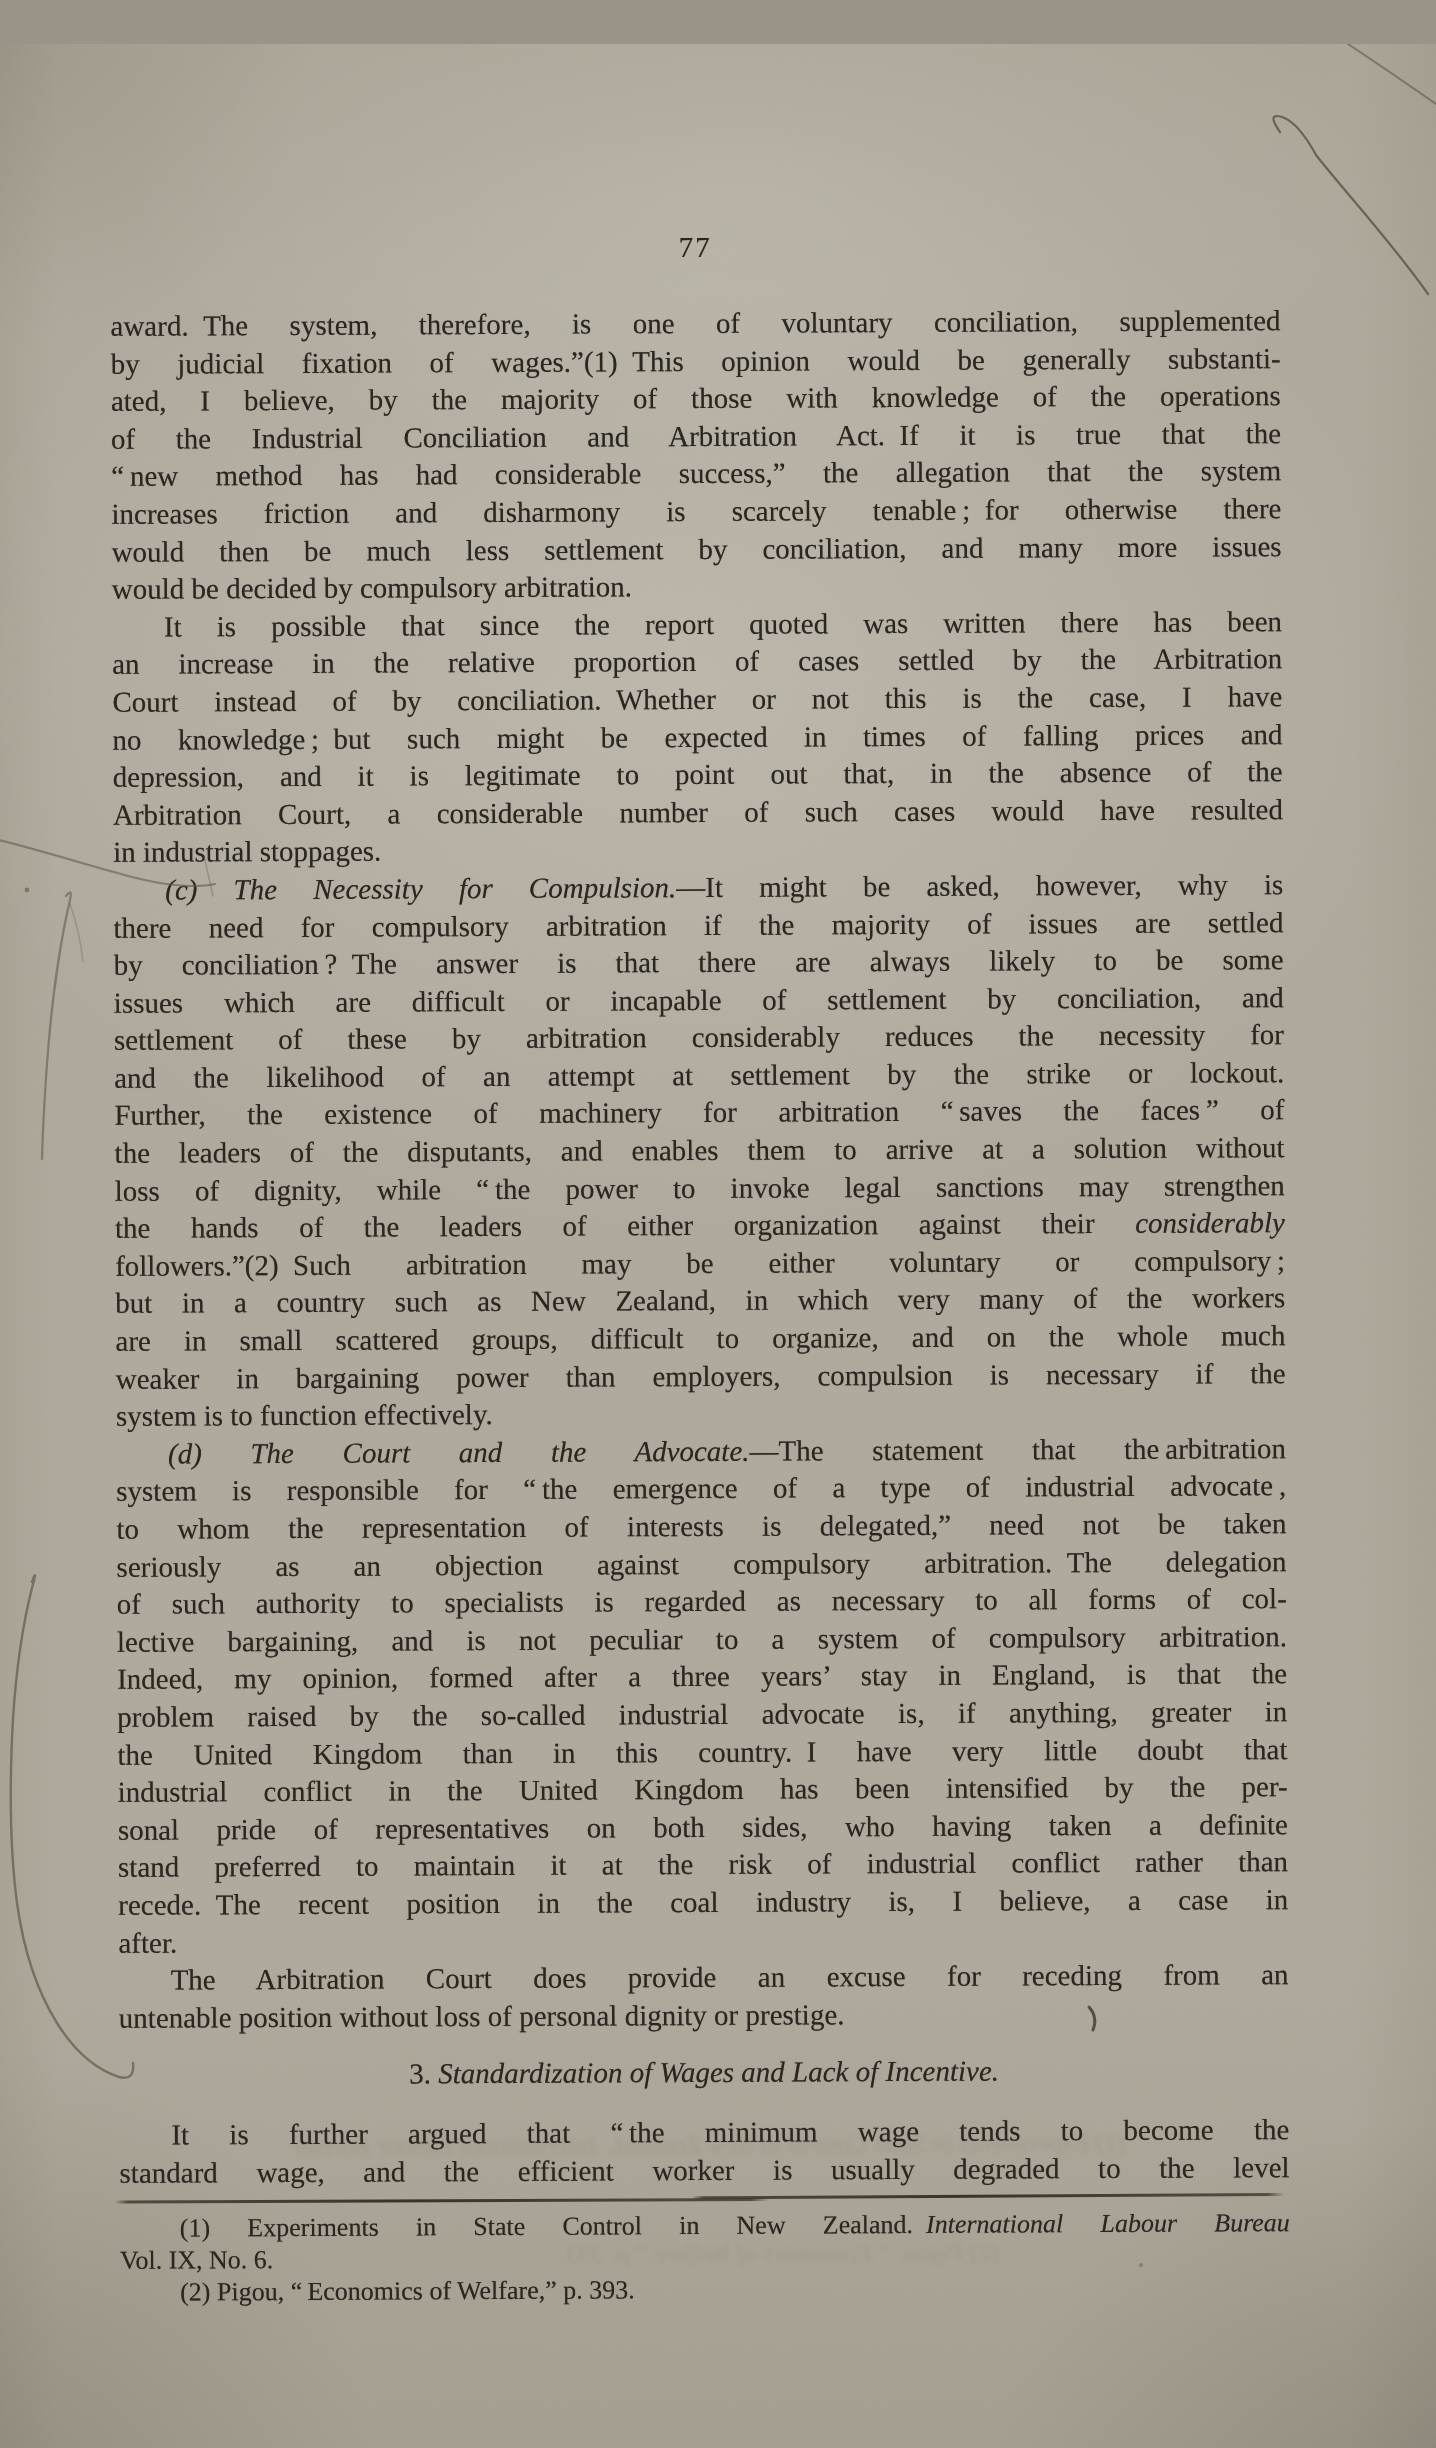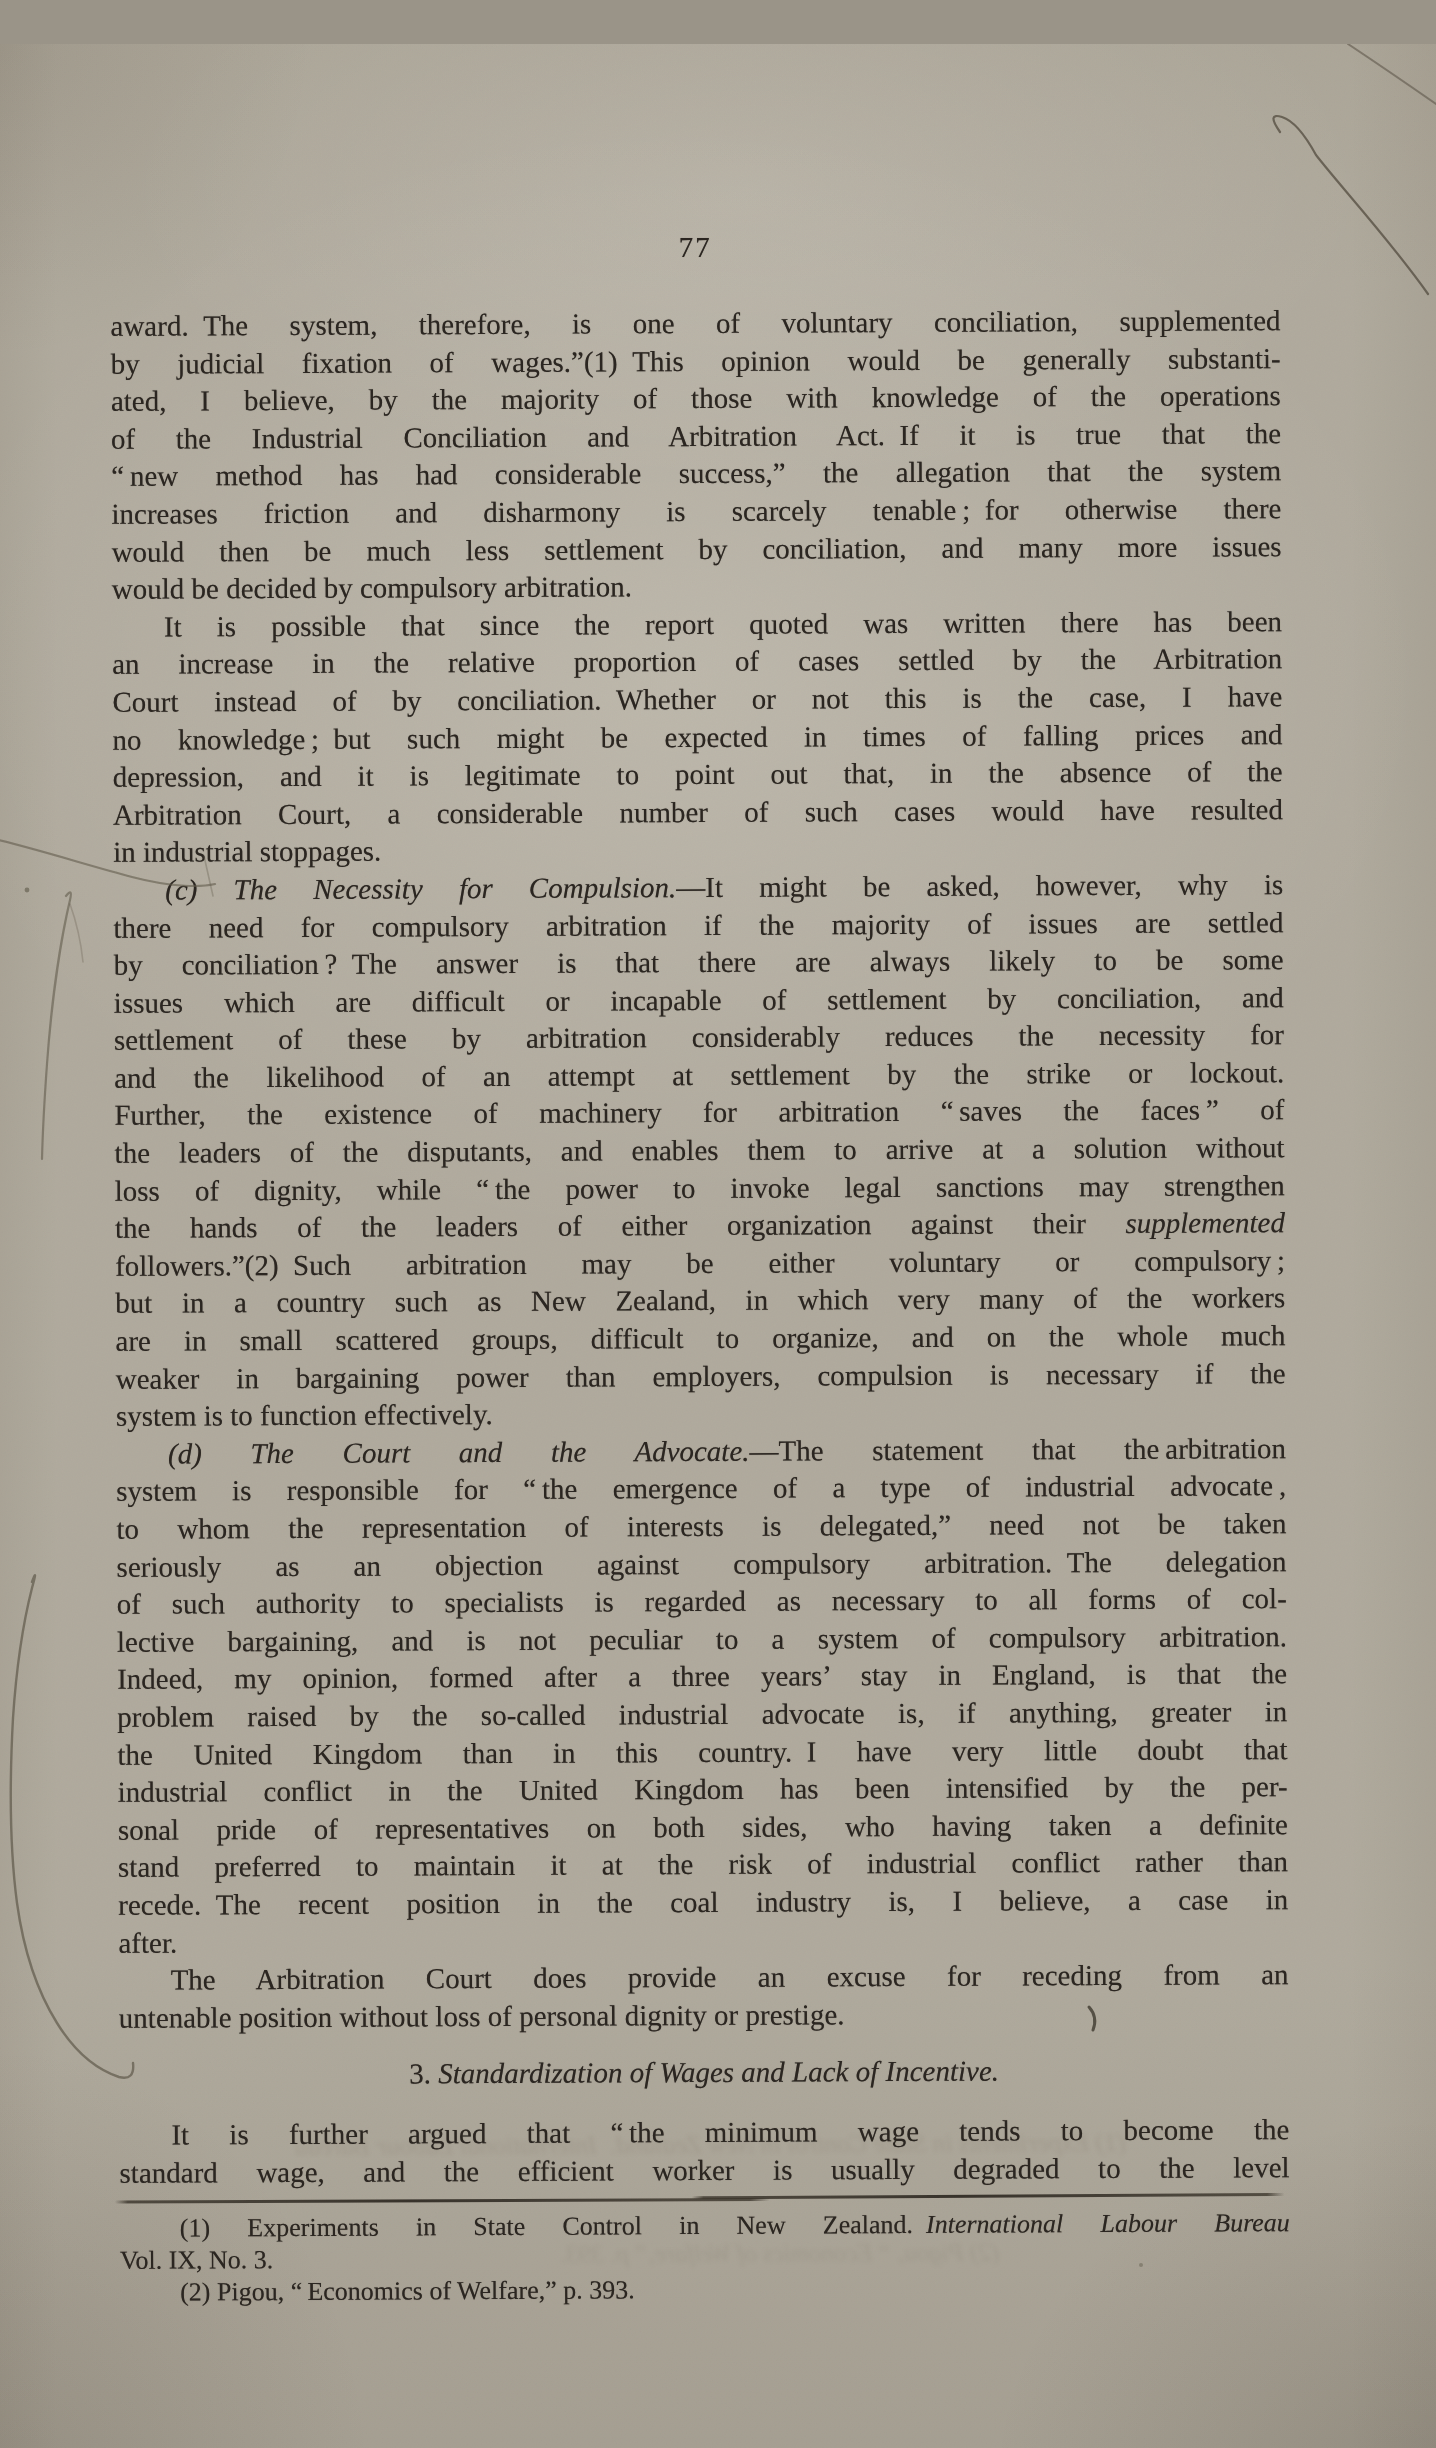--- a/index.html
+++ b/index.html
@@ -92,21 +92,21 @@
         <div>
           <div class="ln in"><span class="it">(c) The Necessity for Compulsion.</span><span>—It might be asked, however, why is</span></div>
           <div class="ln"><span>there need for compulsory arbitration if the majority of issues are settled</span></div>
           <div class="ln"><span>by conciliation ? The answer is that there are always likely to be some</span></div>
           <div class="ln"><span>issues which are difficult or incapable of settlement by conciliation, and</span></div>
           <div class="ln"><span>settlement of these by arbitration considerably reduces the necessity for</span></div>
           <div class="ln"><span>and the likelihood of an attempt at settlement by the strike or lockout.</span></div>
           <div class="ln"><span>Further, the existence of machinery for arbitration “ saves the faces ” of</span></div>
           <div class="ln"><span>the leaders of the disputants, and enables them to arrive at a solution without</span></div>
           <div class="ln"><span>loss of dignity, while “ the power to invoke legal sanctions may strengthen</span></div>
-          <div class="ln"><span>the hands of the leaders of either organization against their </span><span class="it">supplemented</span></div>
+          <div class="ln"><span>the hands of the leaders of either organization against their </span><span class="it">considerably</span></div>
           <div class="ln"><span>followers.”(2) Such arbitration may be either voluntary or compulsory ;</span></div>
           <div class="ln"><span>but in a country such as New Zealand, in which very many of the workers</span></div>
           <div class="ln"><span>are in small scattered groups, difficult to organize, and on the whole much</span></div>
           <div class="ln"><span>weaker in bargaining power than employers, compulsion is necessary if the</span></div>
           <div class="ln end"><span>system is to function effectively.</span></div>
         </div>
         <div>
           <div class="ln in"><span class="it">(d) The Court and the Advocate.</span><span>—The statement that the arbitration</span></div>
           <div class="ln"><span>system is responsible for “ the emergence of a type of industrial advocate ,</span></div>
           <div class="ln"><span>to whom the representation of interests is delegated,” need not be taken</span></div>
@@ -137,21 +137,21 @@
           <div class="ln in"><span>It is further argued that “ the minimum wage tends to become the</span></div>
           <div class="ln"><span>standard wage, and the efficient worker is usually degraded to the level</span></div>
         </div>
       </div>
 
     <div class="rule" id="ruleL"></div>
     <div class="rule" id="ruleR"></div>
 
     <div class="textblock" id="footnotes">
         <div class="ln in"><span>(1) Experiments in State Control in New Zealand. </span><span class="it">International Labour Bureau</span></div>
-        <div class="ln end"><span>Vol. IX, No. 3.</span></div>
+        <div class="ln end"><span>Vol. IX, No. 6.</span></div>
         <div class="ln in end"><span>(2) Pigou, “ Economics of Welfare,” p. 393.</span></div>
       </div>
   </div>
 
   <svg class="marks" width="1436" height="2448" viewBox="0 0 1436 2448">
     <path d="M 1348 0 Q 1390 28 1436 60" fill="none" stroke="#4f483c" stroke-width="2" opacity="0.5" stroke-linecap="round"></path>
     <path d="M 1280 88 q -14 -20 2 -15 q 16 5 34 38 C 1340 142 1390 196 1428 250" fill="none" stroke="#4f483c" stroke-width="2.2" opacity="0.72" stroke-linecap="round"></path>
     <path d="M -2 796 C 40 806 90 822 132 833 S 202 843 215 840" fill="none" stroke="#625b4c" stroke-width="2.2" opacity="0.6" stroke-linecap="round"></path>
     <path d="M 204 812 L 213 852" fill="none" stroke="#625b4c" stroke-width="1.6" opacity="0.35" stroke-linecap="round"></path>
     <path d="M 66 852 q 7 -9 4 4 C 62 890 52 950 47 1020 q -4 55 -5 95" fill="none" stroke="#625b4c" stroke-width="2.2" opacity="0.6" stroke-linecap="round"></path>

